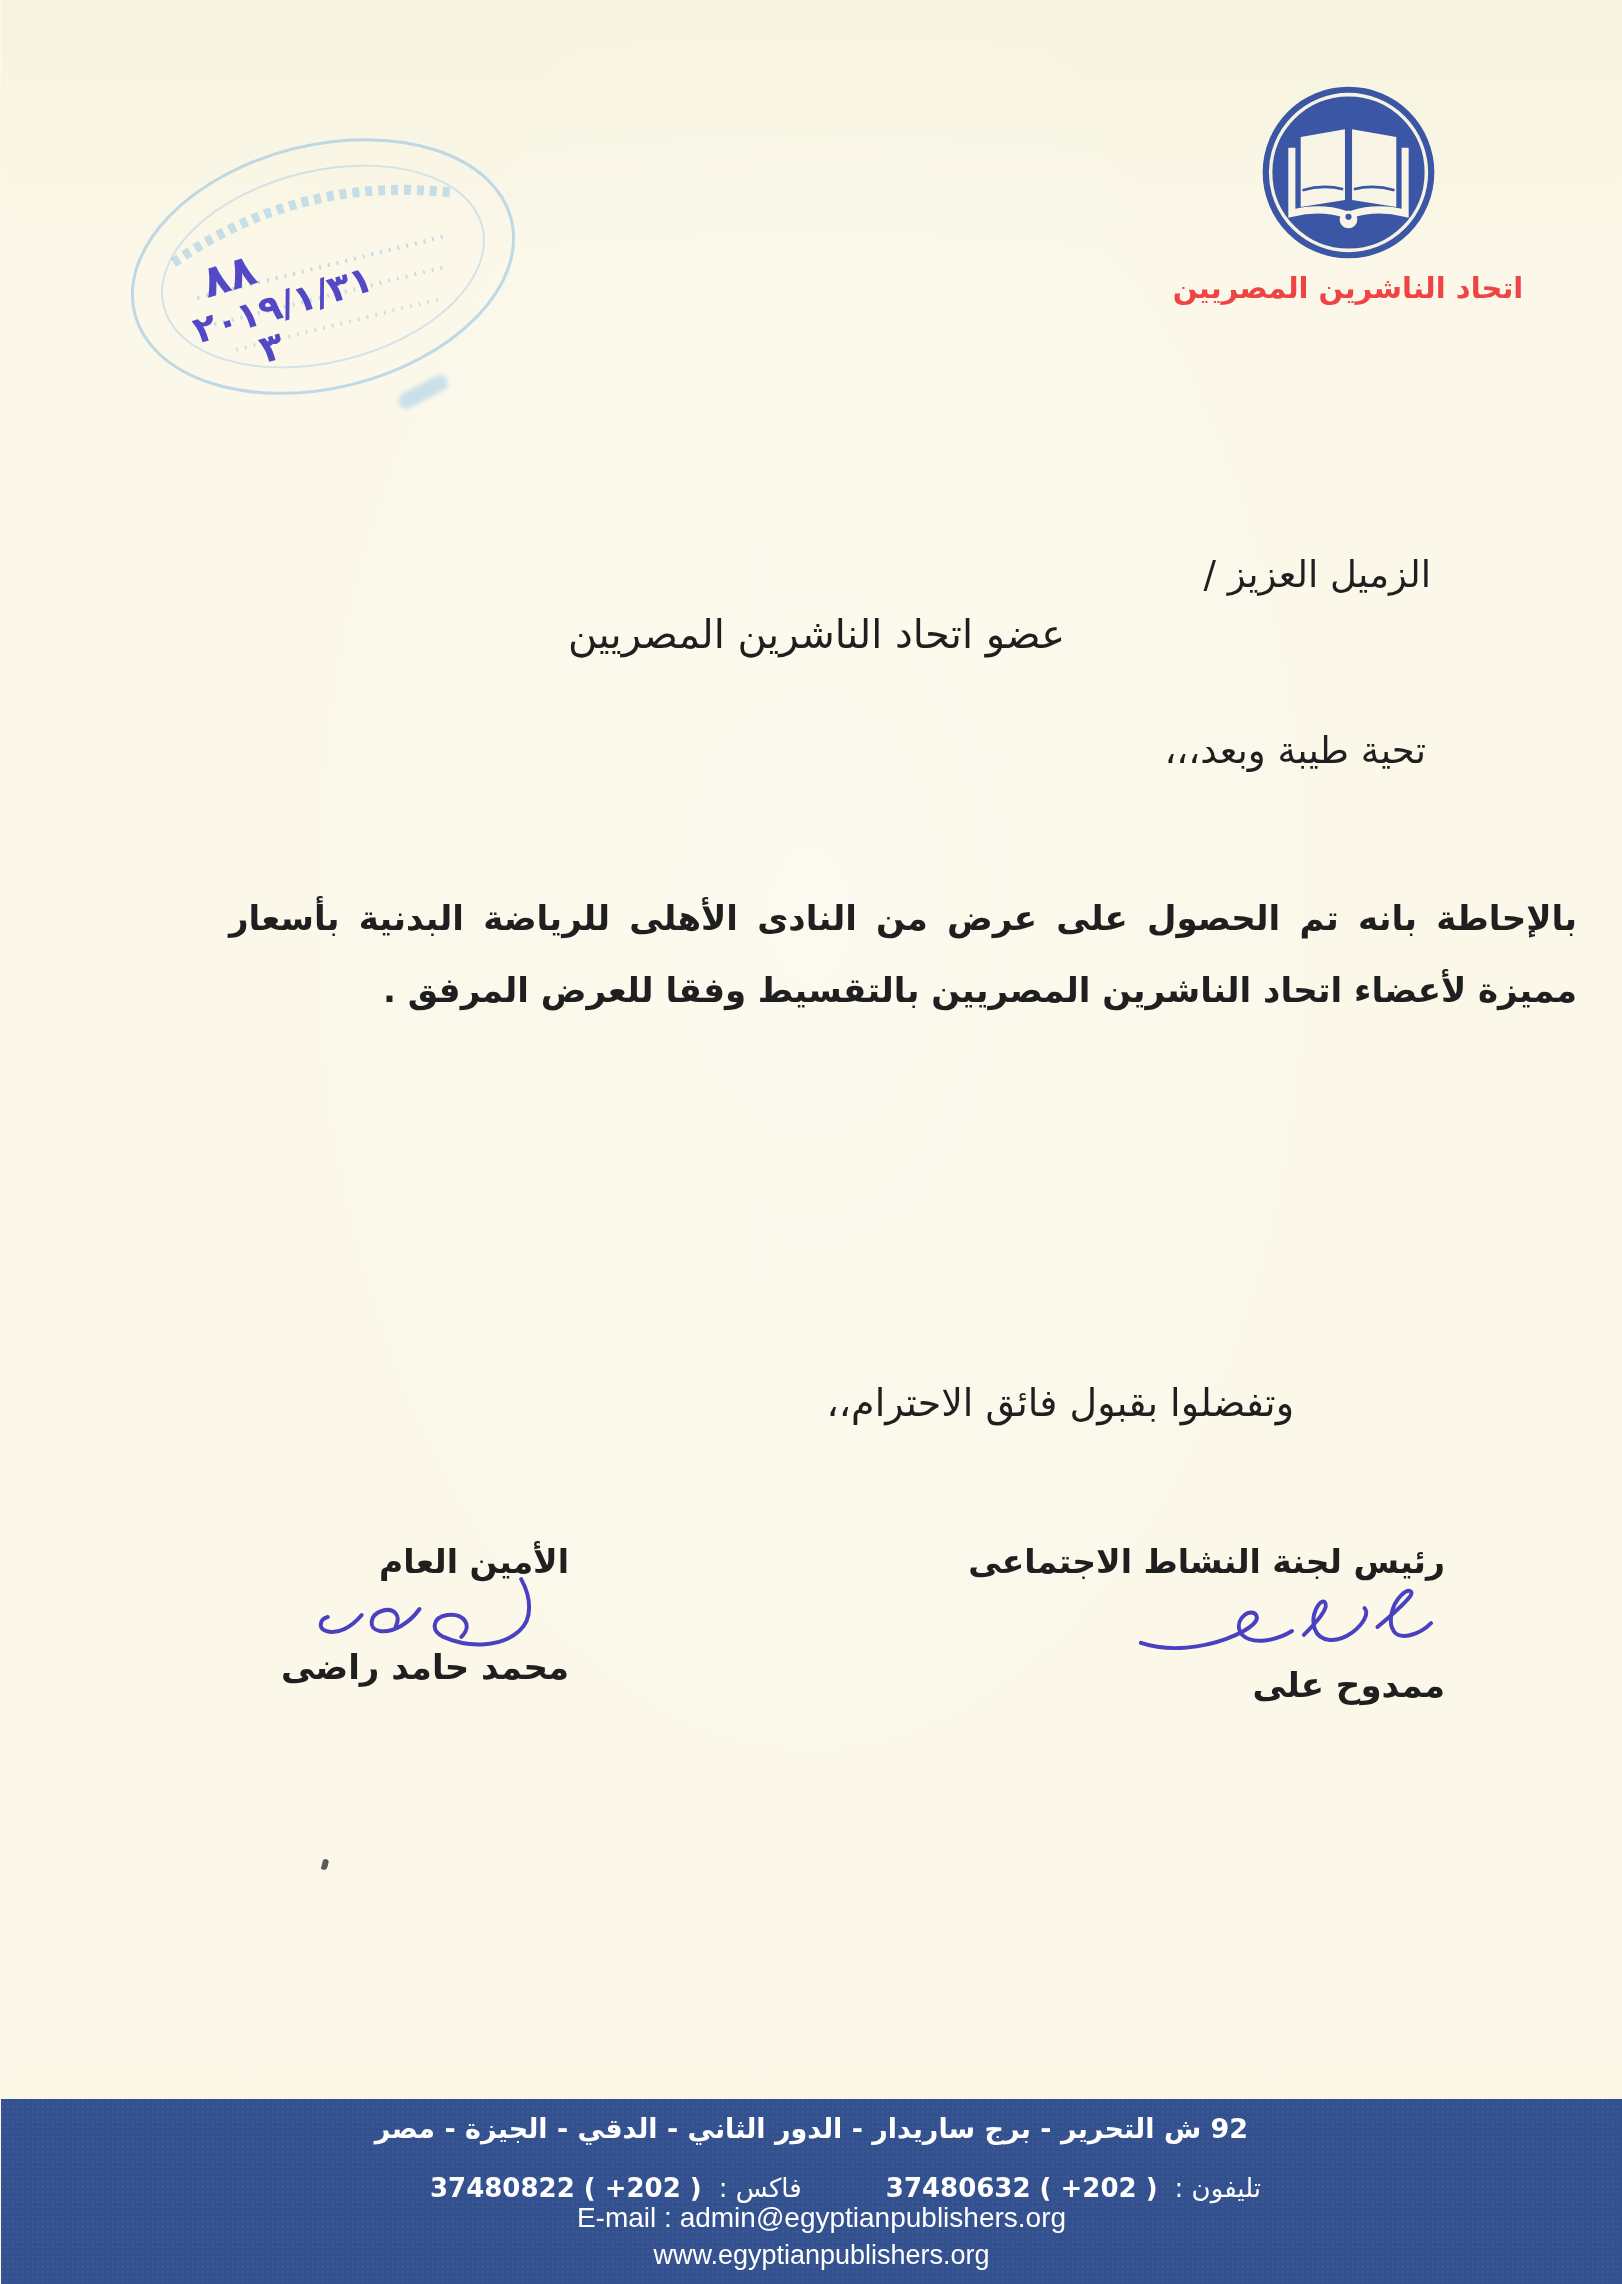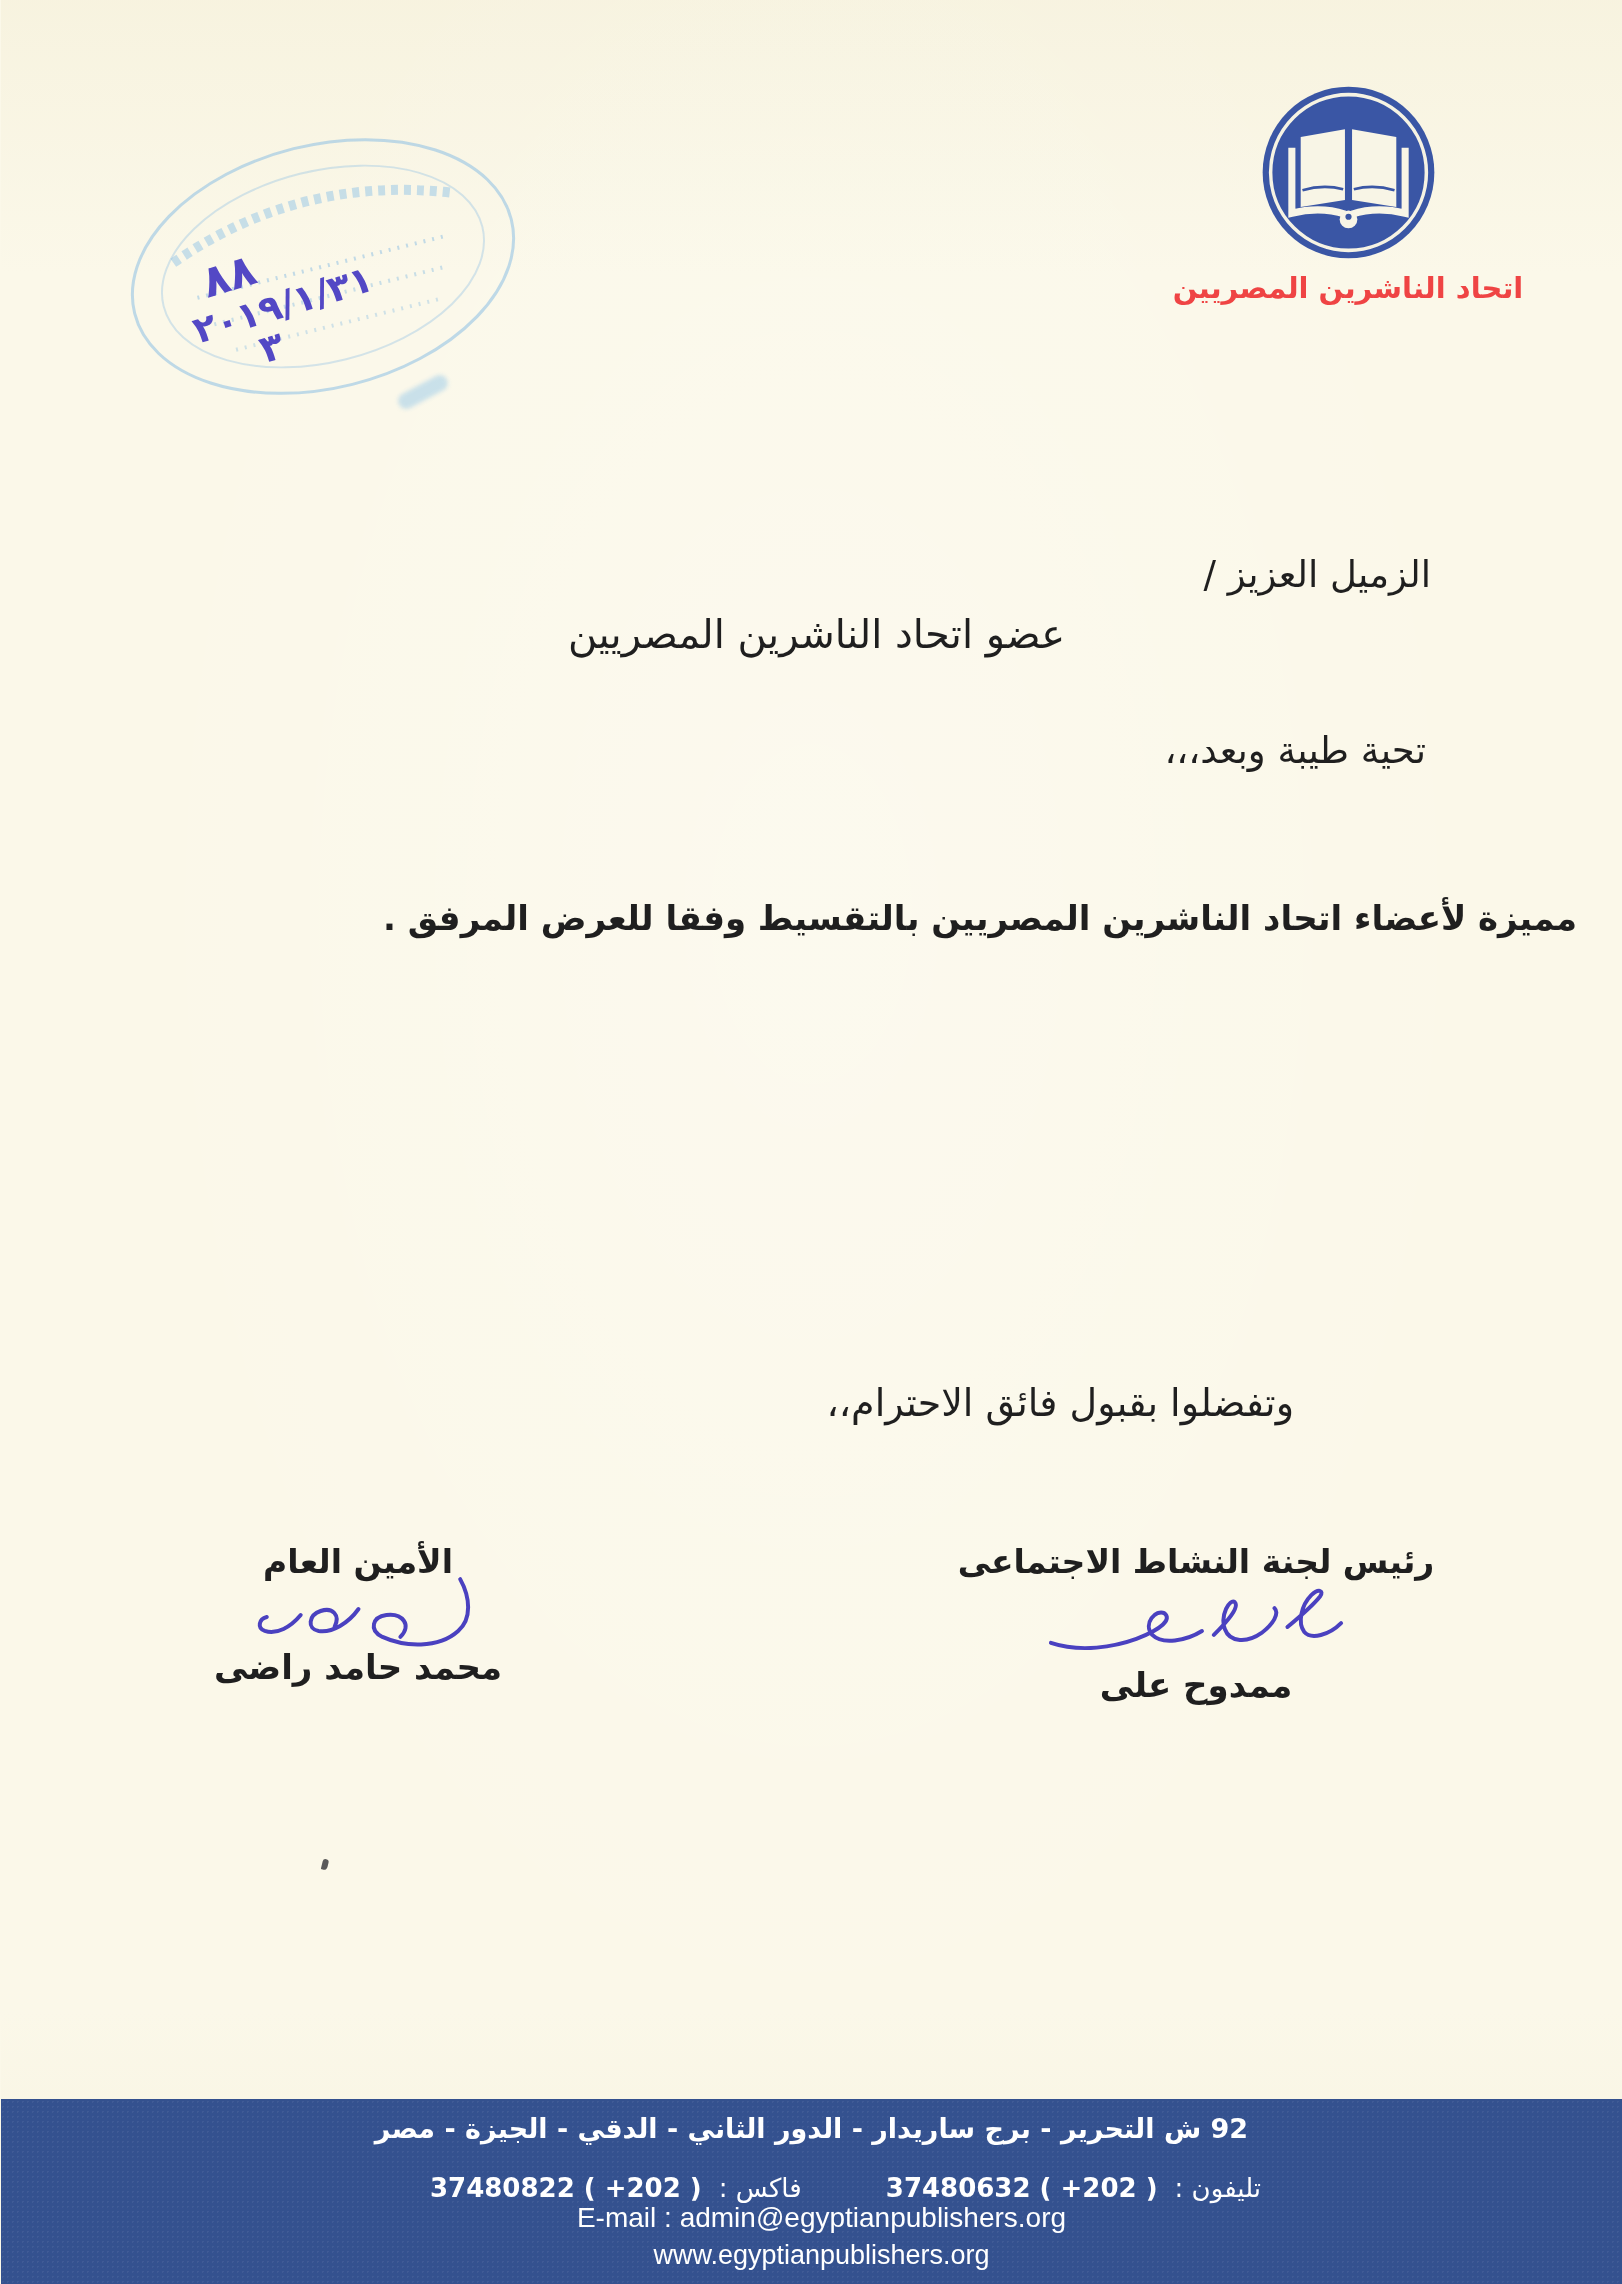--- a/index.html
+++ b/index.html
@@ -40,21 +40,21 @@
   .greeting{position:absolute;top:729px;right:197px;font-size:37px;}
   .body-block{position:absolute;right:46px;left:229px;}
   .p1{top:882px;}
   .p2{top:1190px;}
   .body-line{font-size:34px;font-weight:bold;line-height:72px;white-space:nowrap;}
   .just{white-space:normal;text-align:justify;text-align-last:justify;}
   .indent{padding-right:139px;}
   .rt{text-align:right;}
   .closing{position:absolute;top:1381px;right:329px;font-size:38px;}
   
-  .sig{position:absolute;top:1542px;display:flex;flex-direction:column;align-items:center;}
+  .sig{position:absolute;top:1542px;display:flex;flex-direction:column;align-items:flex-start;}
   .sig-right{right:178px;width:498px;}
   .sig-left{left:147px;width:422px;}
   .sig-title{font-size:33px;font-weight:bold;white-space:nowrap;}
   .sig-script{height:92px;margin-top:2px;}
   .sig-name{font-size:34px;font-weight:bold;margin-top:-10px;white-space:nowrap;}
   .sig-left .sig-script{margin-top:-14px;height:96px;}
   .sig-left .sig-name{margin-top:-16px;}
   
   .footer{position:absolute;left:0;right:0;top:2099px;height:185px;
     background:#34518f;
@@ -113,20 +113,21 @@
   </div>
 </div>
 <div class="smudge"></div>
 <div class="speck"></div>
 
 <div class="ar salutation-1">الزميل العزيز /</div>
 <div class="ar salutation-2">عضو اتحاد الناشرين المصريين</div>
 <div class="ar greeting">تحية طيبة وبعد،،،</div>
 
 <div class="body-block p1" style="position:absolute;">
+  <div class="ar body-line just">بالإحاطة بانه تم الحصول على عرض من النادى الأهلى للرياضة البدنية بأسعار</div>
   <div class="ar body-line rt">مميزة لأعضاء اتحاد الناشرين المصريين بالتقسيط وفقا للعرض المرفق .</div>
 </div>
 
 <div class="body-block p2" style="position:absolute;">
 </div>
 
 <div class="ar closing">وتفضلوا بقبول فائق الاحترام،،</div>
 
 <div class="sig sig-right">
   <div class="ar sig-title">رئيس لجنة النشاط الاجتماعى</div>

